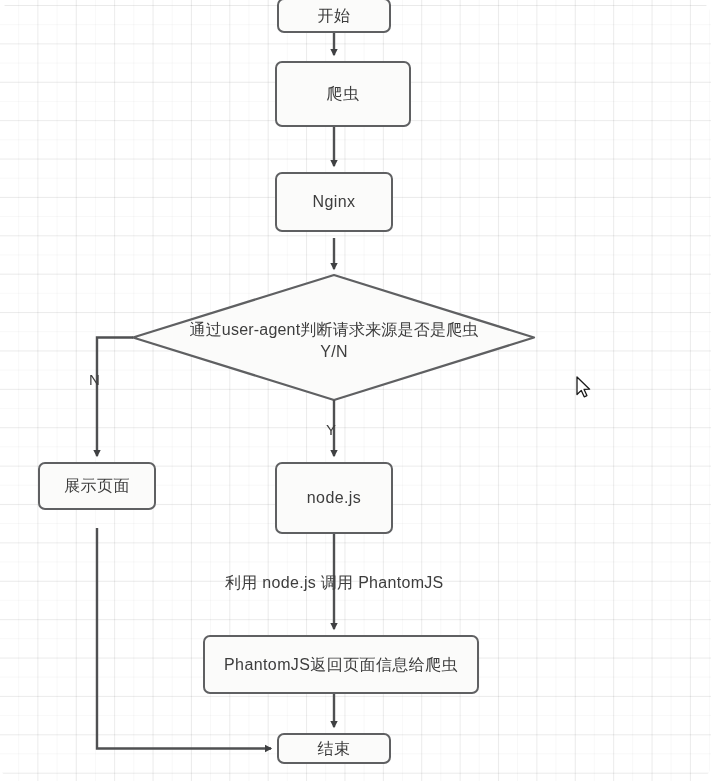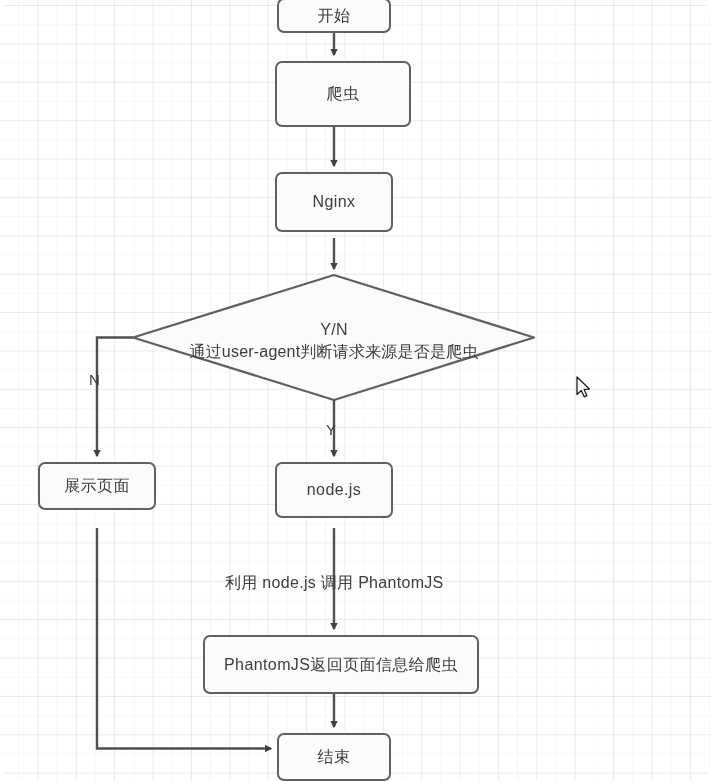--- a/index.html
+++ b/index.html
@@ -113,37 +113,37 @@
 
   <div class="node" style="left:275px; top:61px; width:136px; height:66px;">
     <span class="node-text">爬虫</span>
   </div>
 
   <div class="node" style="left:275px; top:172px; width:118px; height:60px;">
     <span class="node-text">Nginx</span>
   </div>
 
   <div class="diamond-label" style="left:133px; top:319px; width:402px;">
+    <div>通过user-agent判断请求来源是否是爬虫</div>
     <div>Y/N</div>
-    <div>通过user-agent判断请求来源是否是爬虫</div>
   </div>
 
   <div class="node" style="left:38px; top:462px; width:118px; height:48px;">
     <span class="node-text">展示页面</span>
   </div>
 
-  <div class="node" style="left:275px; top:462px; width:118px; height:56px;">
+  <div class="node" style="left:275px; top:462px; width:118px; height:72px;">
     <span class="node-text">node.js</span>
   </div>
 
   <div class="node" style="left:203px; top:635px; width:276px; height:59px;">
     <span class="node-text">PhantomJS返回页面信息给爬虫</span>
   </div>
 
-  <div class="node" style="left:277px; top:733px; width:114px; height:48px;">
+  <div class="node" style="left:277px; top:733px; width:114px; height:31px;">
     <span class="node-text">结束</span>
   </div>
 
   <div class="branch-label" style="left:89px; top:371px;">N</div>
 
   <div class="branch-label" style="left:326px; top:421px;">Y</div>
 
   <div class="edge-label" style="left:225px; top:573px;">利用 node.js 调用 PhantomJS</div>
 
   <svg class="cursor-layer" style="left:572px; top:374px;" width="22" height="26" viewBox="0 0 22 26" xmlns="http://www.w3.org/2000/svg">

